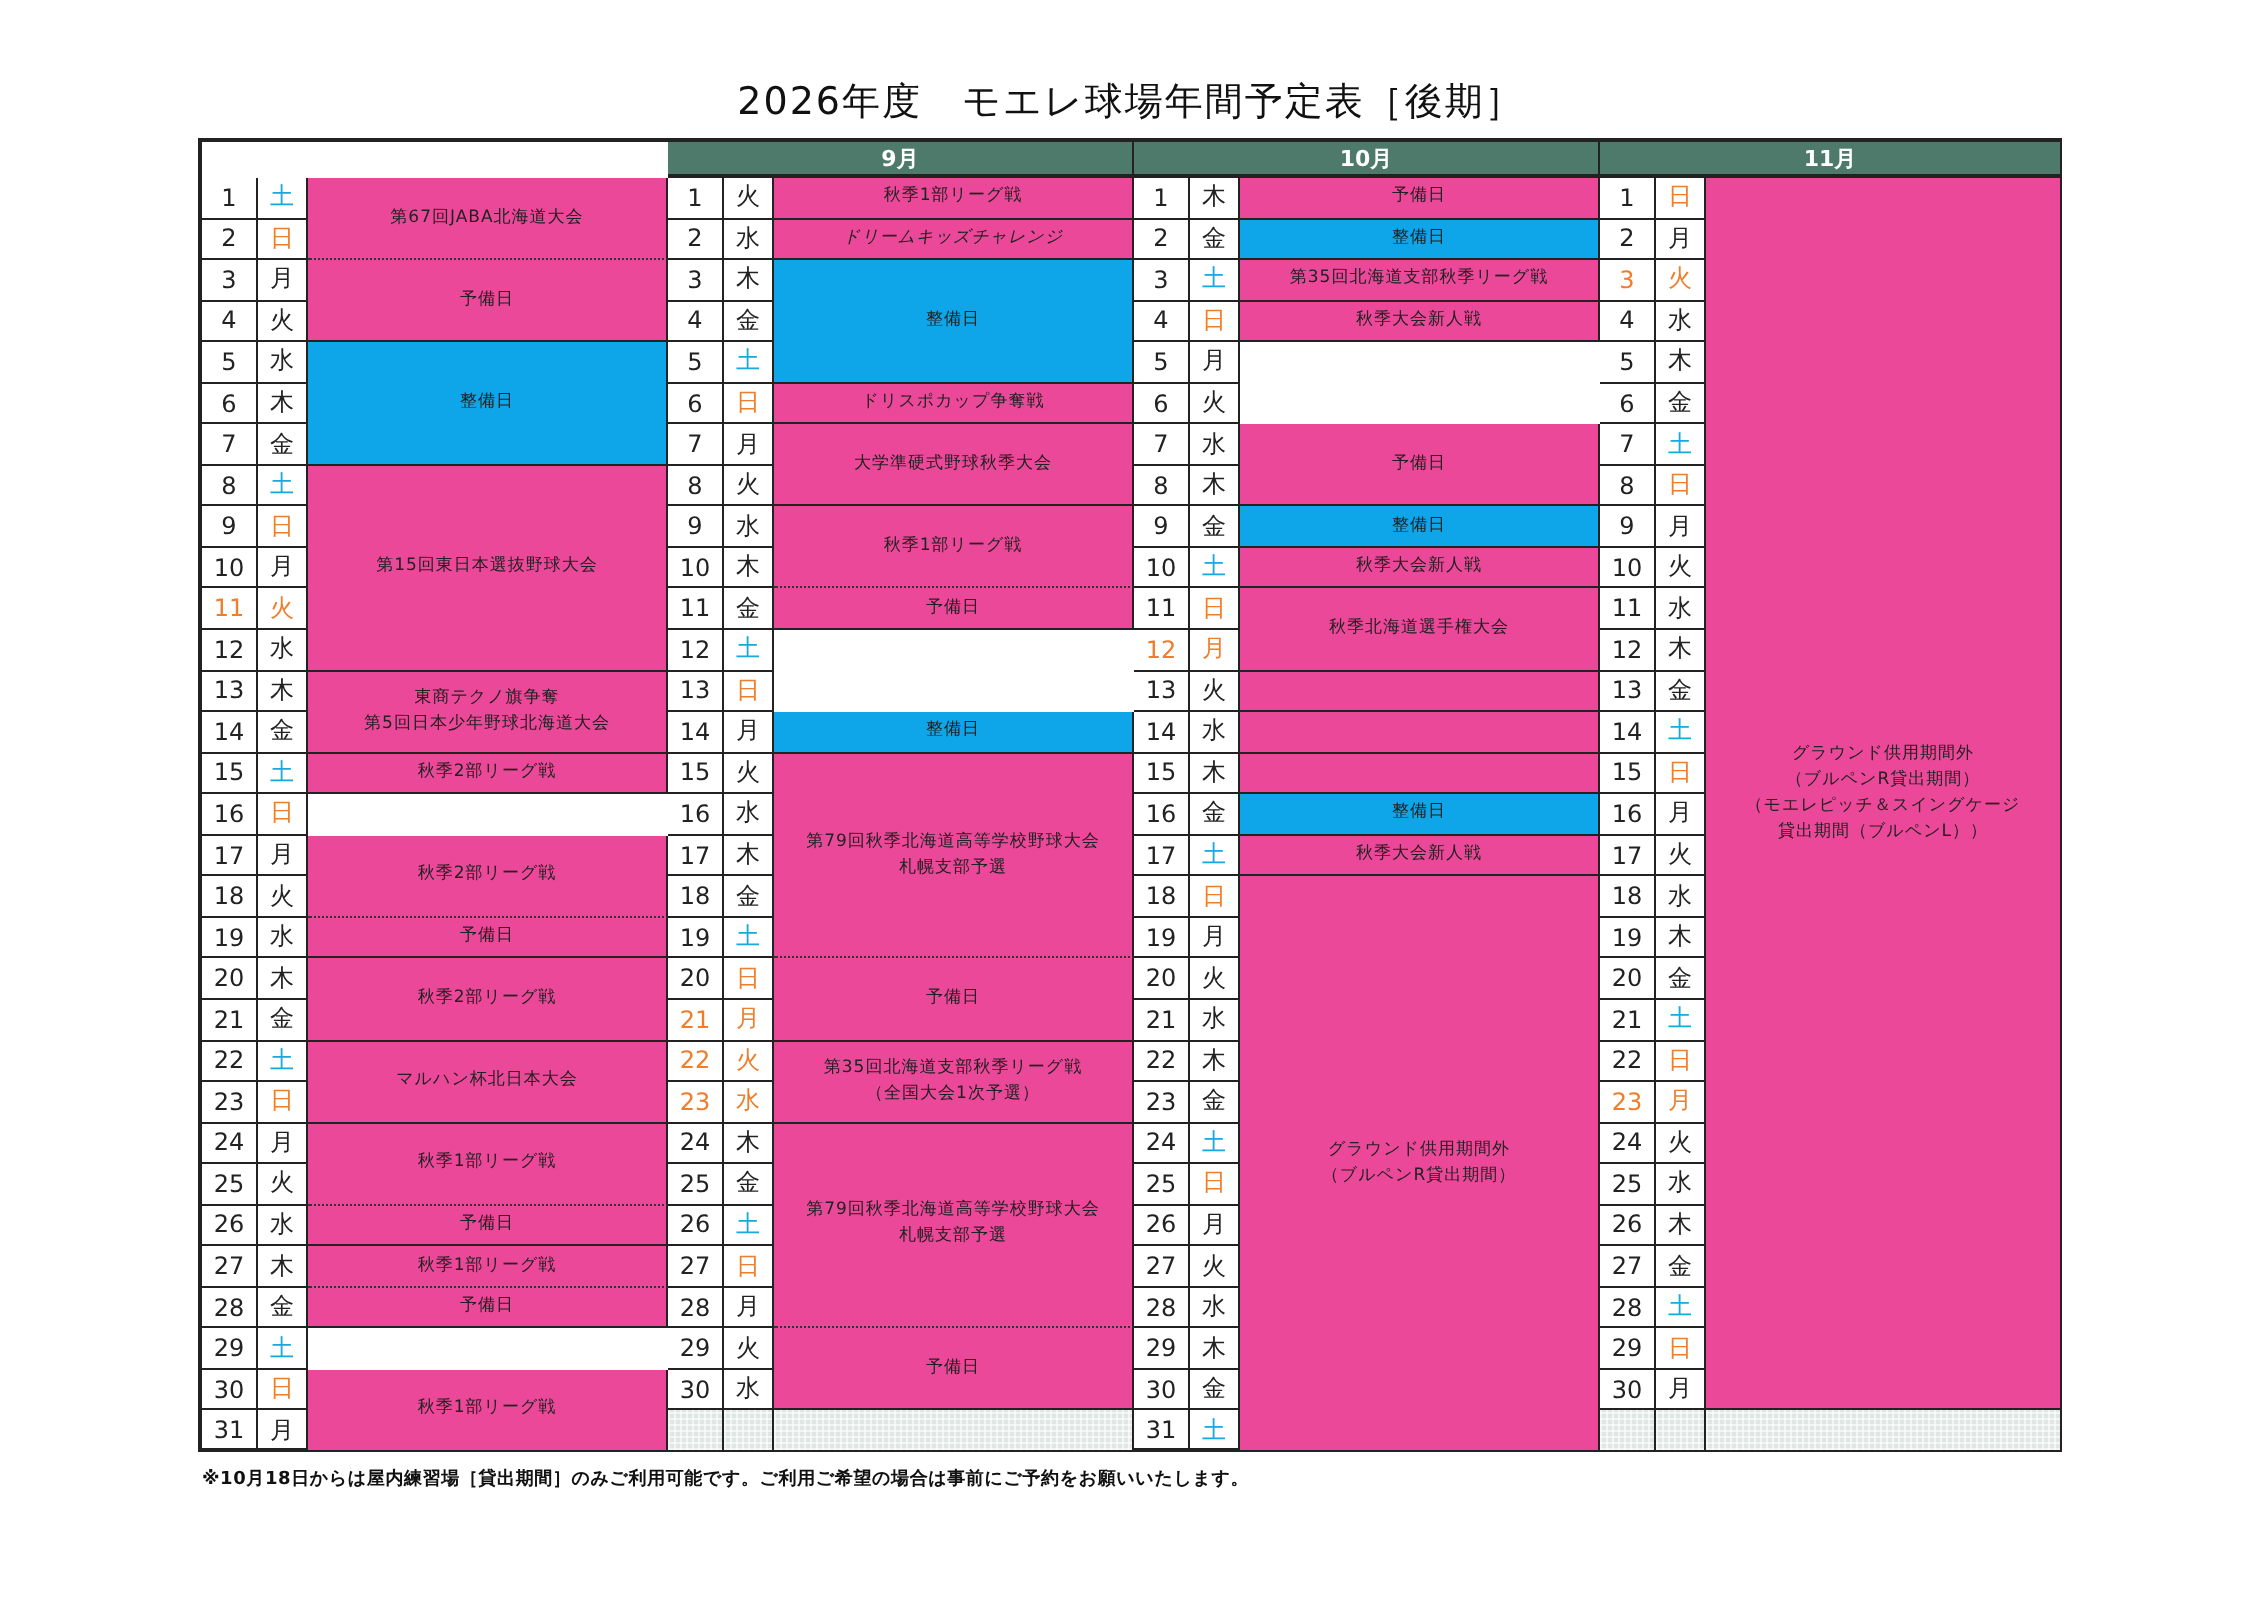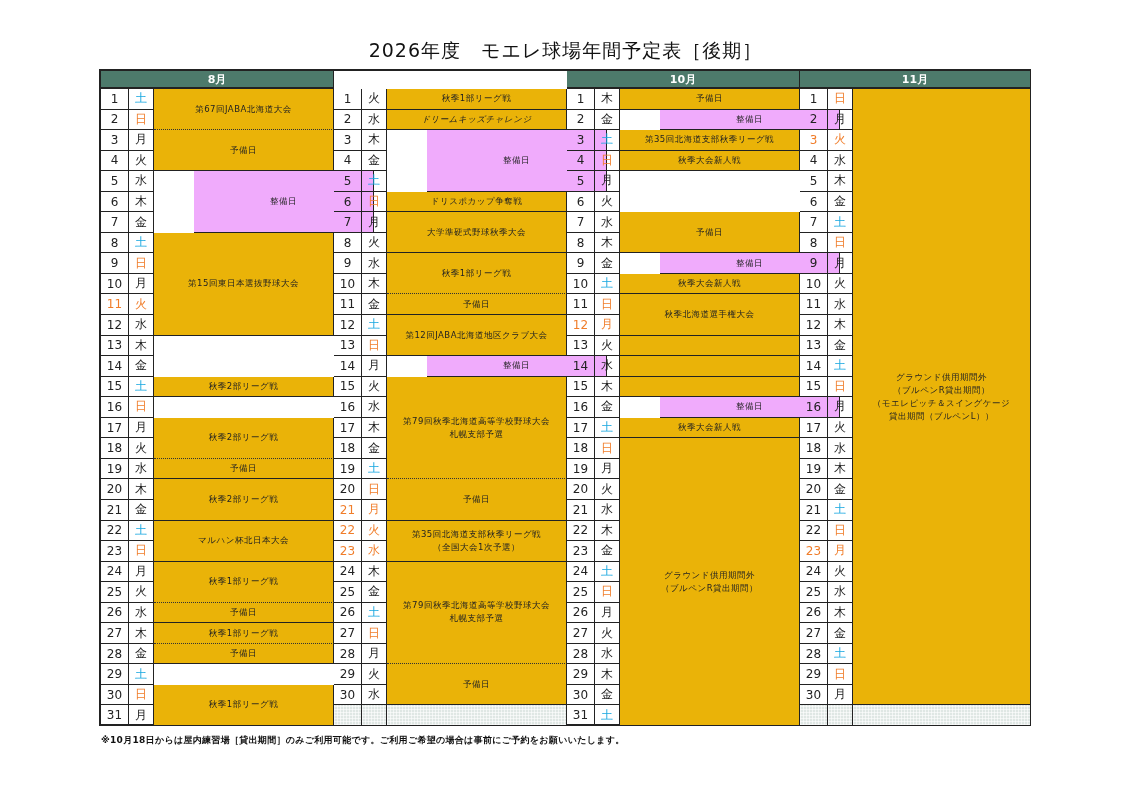--- a/index.html
+++ b/index.html
@@ -12,40 +12,39 @@
   .month { position:absolute; top:0; width:233px; height:100%; }
   .mhead { position:absolute; left:0; top:0; width:100%; height:18px; background:#4d7a6b;
            color:#fff; font-size:11px; font-weight:bold; text-align:center; line-height:18px;
            border-right:1px solid #222; border-bottom:2px solid #222; box-sizing:border-box; }
   .cell { position:absolute; box-sizing:border-box; border-right:1.5px solid #222;
           border-bottom:1.5px solid #222; text-align:center; font-size:12px;
           display:flex; align-items:center; justify-content:center; }
   .day { left:0; width:28px; }
   .wd  { left:28px; width:25px; }
   .ev  { left:53px; width:180px; font-size:8.5px; letter-spacing:0.5px; line-height:13px;
-         white-space:pre-line; background:#eab308; }
-  .ev.maint { background:#f0abfc;margin-left:40px; }
+         white-space:pre-line; background:#ec4899; }
+  .ev.maint { background:#0ea5e9; }
   .ev.dotted { border-bottom:1.5px dotted #333; }
   .sat { color:#1aa8e0; }
   .sun { color:#f07d2a; }
   .hol { color:#f07d2a; }
   .hatch { background-color:#dfe7e4;
            background-image:repeating-linear-gradient(0deg, rgba(255,255,255,.6) 0 1px, transparent 1px 3px),
                             repeating-linear-gradient(90deg, rgba(255,255,255,.6) 0 1px, transparent 1px 3px); }
   .notes { position:absolute; left:101px; top:733px; font-size:9px; line-height:15px;
            font-weight:bold; color:#111; letter-spacing:0.3px; }
 </style>
 </head>
 <body>
 
 <div class="title">2026年度　モエレ球場年間予定表［後期］</div>
 
 <div class="sheet" id="sheet">
     <div class="month" style="left: 0px;">
-      <div class="mhead">8月</div>
       <div class="cell day" style="top: 18px; height: 20.5484px;">1</div>
       <div class="cell wd sat" style="top: 18px; height: 20.5484px;">土</div>
       <div class="cell day" style="top: 38.5484px; height: 20.5484px;">2</div>
       <div class="cell wd sun" style="top: 38.5484px; height: 20.5484px;">日</div>
       <div class="cell day" style="top: 59.0968px; height: 20.5484px;">3</div>
       <div class="cell wd" style="top: 59.0968px; height: 20.5484px;">月</div>
       <div class="cell day" style="top: 79.6452px; height: 20.5484px;">4</div>
       <div class="cell wd" style="top: 79.6452px; height: 20.5484px;">火</div>
       <div class="cell day" style="top: 100.194px; height: 20.5484px;">5</div>
       <div class="cell wd" style="top: 100.194px; height: 20.5484px;">水</div>
@@ -98,32 +97,35 @@
       <div class="cell day" style="top: 593.355px; height: 20.5484px;">29</div>
       <div class="cell wd sat" style="top: 593.355px; height: 20.5484px;">土</div>
       <div class="cell day" style="top: 613.903px; height: 20.5484px;">30</div>
       <div class="cell wd sun" style="top: 613.903px; height: 20.5484px;">日</div>
       <div class="cell day" style="top: 634.452px; height: 20.5484px;">31</div>
       <div class="cell wd" style="top: 634.452px; height: 20.5484px;">月</div>
       <div class="cell ev dotted" style="top: 18px; height: 41.0968px;">第67回JABA北海道大会</div>
       <div class="cell ev" style="top: 59.0968px; height: 41.0968px;">予備日</div>
       <div class="cell ev maint" style="top: 100.194px; height: 61.6452px;">整備日</div>
       <div class="cell ev" style="top: 161.839px; height: 102.742px;">第15回東日本選抜野球大会</div>
+      <div class="cell ev" style="top: 264.581px; height: 41.0968px;">東商テクノ旗争奪
+第5回日本少年野球北海道大会</div>
       <div class="cell ev" style="top: 305.677px; height: 20.5484px;">秋季2部リーグ戦</div>
       <div class="cell ev dotted" style="top: 346.774px; height: 41.0968px;">秋季2部リーグ戦</div>
       <div class="cell ev" style="top: 387.871px; height: 20.5484px;">予備日</div>
       <div class="cell ev" style="top: 408.419px; height: 41.0968px;">秋季2部リーグ戦</div>
       <div class="cell ev" style="top: 449.516px; height: 41.0968px;">マルハン杯北日本大会</div>
       <div class="cell ev dotted" style="top: 490.613px; height: 41.0968px;">秋季1部リーグ戦</div>
       <div class="cell ev" style="top: 531.71px; height: 20.5484px;">予備日</div>
       <div class="cell ev dotted" style="top: 552.258px; height: 20.5484px;">秋季1部リーグ戦</div>
       <div class="cell ev" style="top: 572.806px; height: 20.5484px;">予備日</div>
       <div class="cell ev" style="top: 613.903px; height: 41.0968px;">秋季1部リーグ戦</div>
     </div>
     <div class="month" style="left: 233px;">
+      <div class="mhead">9月</div>
       <div class="cell day" style="top: 18px; height: 20.5484px;">1</div>
       <div class="cell wd" style="top: 18px; height: 20.5484px;">火</div>
       <div class="cell day" style="top: 38.5484px; height: 20.5484px;">2</div>
       <div class="cell wd" style="top: 38.5484px; height: 20.5484px;">水</div>
       <div class="cell day" style="top: 59.0968px; height: 20.5484px;">3</div>
       <div class="cell wd" style="top: 59.0968px; height: 20.5484px;">木</div>
       <div class="cell day" style="top: 79.6452px; height: 20.5484px;">4</div>
       <div class="cell wd" style="top: 79.6452px; height: 20.5484px;">金</div>
       <div class="cell day" style="top: 100.194px; height: 20.5484px;">5</div>
       <div class="cell wd sat" style="top: 100.194px; height: 20.5484px;">土</div>
@@ -179,21 +181,20 @@
       <div class="cell wd" style="top: 613.903px; height: 20.5484px;">水</div>
       <div class="cell day hatch" style="top: 634.452px; height: 20.5484px;"></div>
       <div class="cell wd blank hatch" style="top: 634.452px; height: 20.5484px;"></div>
       <div class="cell ev" style="top: 18px; height: 20.5484px;">秋季1部リーグ戦</div>
       <div class="cell ev" style="top: 38.5484px; height: 20.5484px; font-style: italic;">ドリームキッズチャレンジ</div>
       <div class="cell ev maint" style="top: 59.0968px; height: 61.6452px;">整備日</div>
       <div class="cell ev" style="top: 120.742px; height: 20.5484px;">ドリスポカップ争奪戦</div>
       <div class="cell ev" style="top: 141.29px; height: 41.0968px;">大学準硬式野球秋季大会</div>
       <div class="cell ev dotted" style="top: 182.387px; height: 41.0968px;">秋季1部リーグ戦</div>
       <div class="cell ev" style="top: 223.484px; height: 20.5484px;">予備日</div>
-      <div class="cell ev" style="top: 244.032px; height: 41.0968px;">第12回JABA北海道地区クラブ大会</div>
       <div class="cell ev maint" style="top: 285.129px; height: 20.5484px;">整備日</div>
       <div class="cell ev dotted" style="top: 305.677px; height: 102.742px;">第79回秋季北海道高等学校野球大会
 札幌支部予選</div>
       <div class="cell ev" style="top: 408.419px; height: 41.0968px;">予備日</div>
       <div class="cell ev" style="top: 449.516px; height: 41.0968px;">第35回北海道支部秋季リーグ戦
 （全国大会1次予選）</div>
       <div class="cell ev dotted" style="top: 490.613px; height: 102.742px;">第79回秋季北海道高等学校野球大会
 札幌支部予選</div>
       <div class="cell ev" style="top: 593.355px; height: 41.0968px;">予備日</div>
       <div class="cell ev hatch" style="top: 634.452px; height: 20.5484px;"></div>

